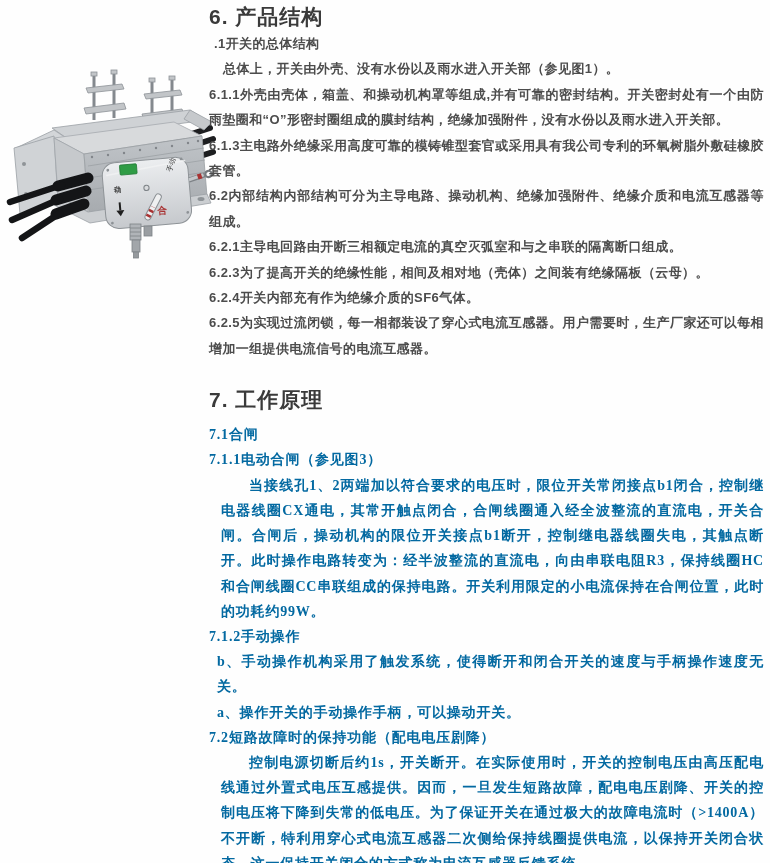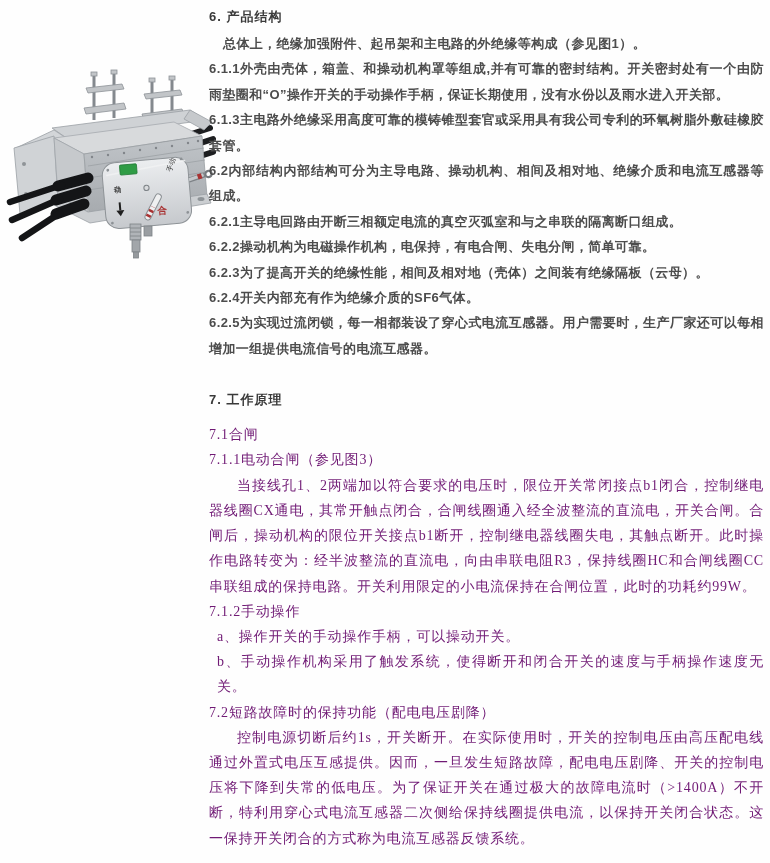--- a/index.html
+++ b/index.html
@@ -9,40 +9,40 @@
     background:#fefefe; overflow:hidden;
     font-family:"Liberation Sans", sans-serif;
   }
   .figure-wrap { position:absolute; left:0; top:62px; width:216px; height:202px; }
   .figure-wrap svg { width:100%; height:100%; display:block; }
 
   .content { position:absolute; left:209px; top:3px; width:555px; }
 
   .h-main {
     font-family:"Liberation Sans", sans-serif;
-    font-size:13px; font-weight:bold; color:#3a3a3a;
+    font-size:21px; font-weight:bold; color:#3a3a3a;
     line-height:28px; letter-spacing:1px;
   }
   .s6 {
     font-family:"Liberation Sans", sans-serif;
     font-size:13px; font-weight:bold; color:#4c4c4c;
     line-height:25.4px; letter-spacing:0.4px;
     text-align:justify;
   }
   .s7 {
     font-family:"Liberation Serif", serif;
-    font-size:14px; font-weight:normal; color:#701a75;
+    font-size:14px; font-weight:bold; color:#0369a1;
     line-height:25.2px; letter-spacing:0.8px;
     text-align:justify;
   }
   .h7 { margin-top:25px; }
   .gap-top { margin-top:8px; }
   .ind-sm  { text-indent:5px; }
   .ind-1   { text-indent:14px; }
-  .ind-2   { text-indent:28px; }
+  .ind-2   { text-indent:28px;margin-left:12px; }
   .ind-xs  { padding-left:8px; }
 
   .vtext { writing-mode:vertical-rl; text-orientation:upright; letter-spacing:2px; }
   text { font-family:"Liberation Sans", sans-serif; }
 </style>
 </head>
 <body>
 
 <div class="page">
 
@@ -168,34 +168,34 @@
         <line x1="130" y1="174" x2="141" y2="174"></line>
         <rect x="132" y="178" width="8" height="12" fill="#a2a6aa"></rect>
         <rect x="133.5" y="190" width="5" height="6" fill="#95999d"></rect>
       </g>
     </svg>
   </div>
 
   <div class="content">
 
     <div class="h-main">6. 产品结构</div>
-    <p class="s6 ind-1">总体上，绝缘加强附件、起吊架和主电路的外绝缘等构成（参见图1）。</p>
-    <p class="s6">6.1.1外壳由壳体，箱盖、和操动机构罩等组成,并有可靠的密封结构。开关密封处有一个由防雨垫圈和“O”操作开关的手动操作手柄，保证长期使用，没有水份以及雨水进入开关部。</p>
+    <p class="s6 ind-sm">.1开关的总体结构</p>
+    <p class="s6 ind-1">总体上，开关由外壳、没有水份以及雨水进入开关部（参见图1）。</p>
+    <p class="s6">6.1.1外壳由壳体，箱盖、和操动机构罩等组成,并有可靠的密封结构。开关密封处有一个由防雨垫圈和“O”形密封圈组成的膜封结构，绝缘加强附件，没有水份以及雨水进入开关部。</p>
     <p class="s6">6.1.3主电路外绝缘采用高度可靠的模铸锥型套官或采用具有我公司专利的环氧树脂外敷硅橡胶套管。</p>
-    <p class="s6">6.2内部结构内部结构可分为主导电路、操动机构、相间及相对地、绝缘介质和电流互感器等组成。</p>
+    <p class="s6">6.2内部结构内部结构可分为主导电路、操动机构、绝缘加强附件、绝缘介质和电流互感器等组成。</p>
     <p class="s6">6.2.1主导电回路由开断三相额定电流的真空灭弧室和与之串联的隔离断口组成。</p>
-    <p class="s6">6.2.2操动机构为电磁操作机构，电保持，有电合闸、失电分闸，简单可靠。</p>
     <p class="s6">6.2.3为了提高开关的绝缘性能，相间及相对地（壳体）之间装有绝缘隔板（云母）。</p>
     <p class="s6">6.2.4开关内部充有作为绝缘介质的SF6气体。</p>
     <p class="s6">6.2.5为实现过流闭锁，每一相都装设了穿心式电流互感器。用户需要时，生产厂家还可以每相增加一组提供电流信号的电流互感器。</p>
 
     <div class="h-main h7">7. 工作原理</div>
     <p class="s7 gap-top">7.1合闸</p>
     <p class="s7">7.1.1电动合闸（参见图3）</p>
     <p class="s7 ind-2">当接线孔1、2两端加以符合要求的电压时，限位开关常闭接点b1闭合，控制继电器线圈CX通电，其常开触点闭合，合闸线圈通入经全波整流的直流电，开关合闸。合闸后，操动机构的限位开关接点b1断开，控制继电器线圈失电，其触点断开。此时操作电路转变为：经半波整流的直流电，向由串联电阻R3，保持线圈HC和合闸线圈CC串联组成的保持电路。开关利用限定的小电流保持在合闸位置，此时的功耗约99W。</p>
     <p class="s7">7.1.2手动操作</p>
+    <p class="s7 ind-xs">b、手动操作机构采用了触发系统，使得断开和闭合开关的速度与手柄操作速度无关。</p>
     <p class="s7 ind-xs">a、操作开关的手动操作手柄，可以操动开关。</p>
-    <p class="s7 ind-xs">b、手动操作机构采用了触发系统，使得断开和闭合开关的速度与手柄操作速度无关。</p>
     <p class="s7">7.2短路故障时的保持功能（配电电压剧降）</p>
     <p class="s7 ind-2">控制电源切断后约1s，开关断开。在实际使用时，开关的控制电压由高压配电线通过外置式电压互感提供。因而，一旦发生短路故障，配电电压剧降、开关的控制电压将下降到失常的低电压。为了保证开关在通过极大的故障电流时（&gt;1400A）不开断，特利用穿心式电流互感器二次侧给保持线圈提供电流，以保持开关闭合状态。这一保持开关闭合的方式称为电流互感器反馈系统。</p>
 
   </div>
 </div>
 
 </body></html>

